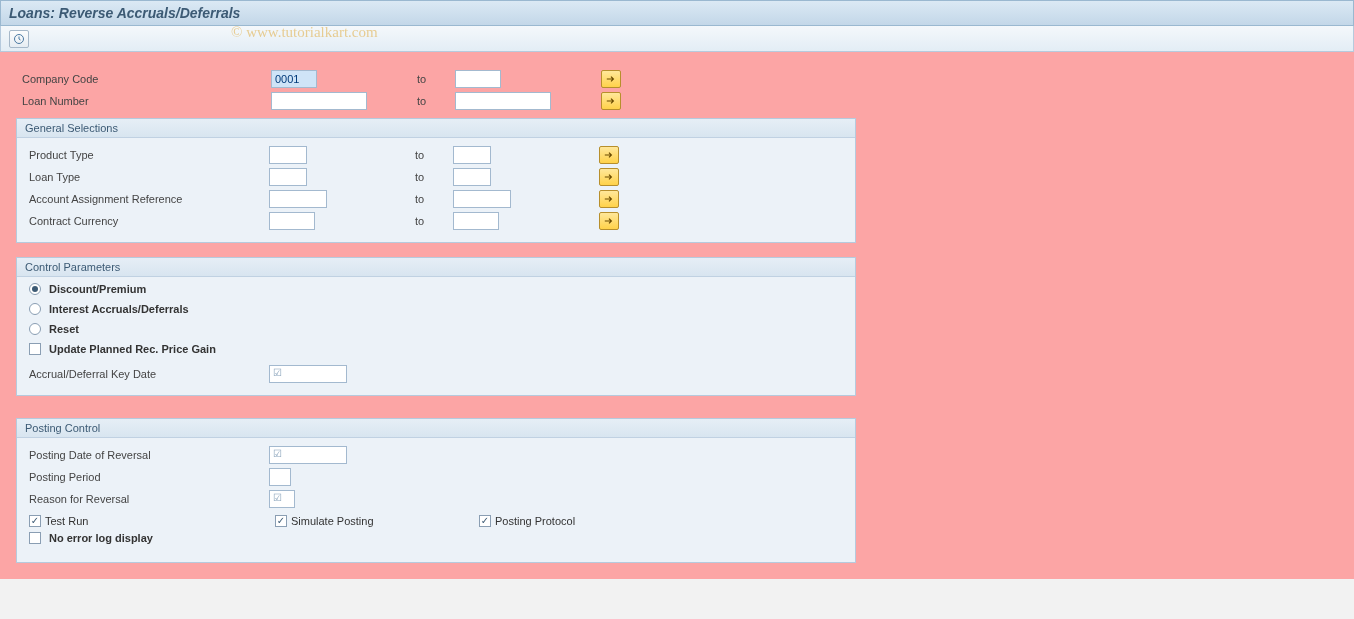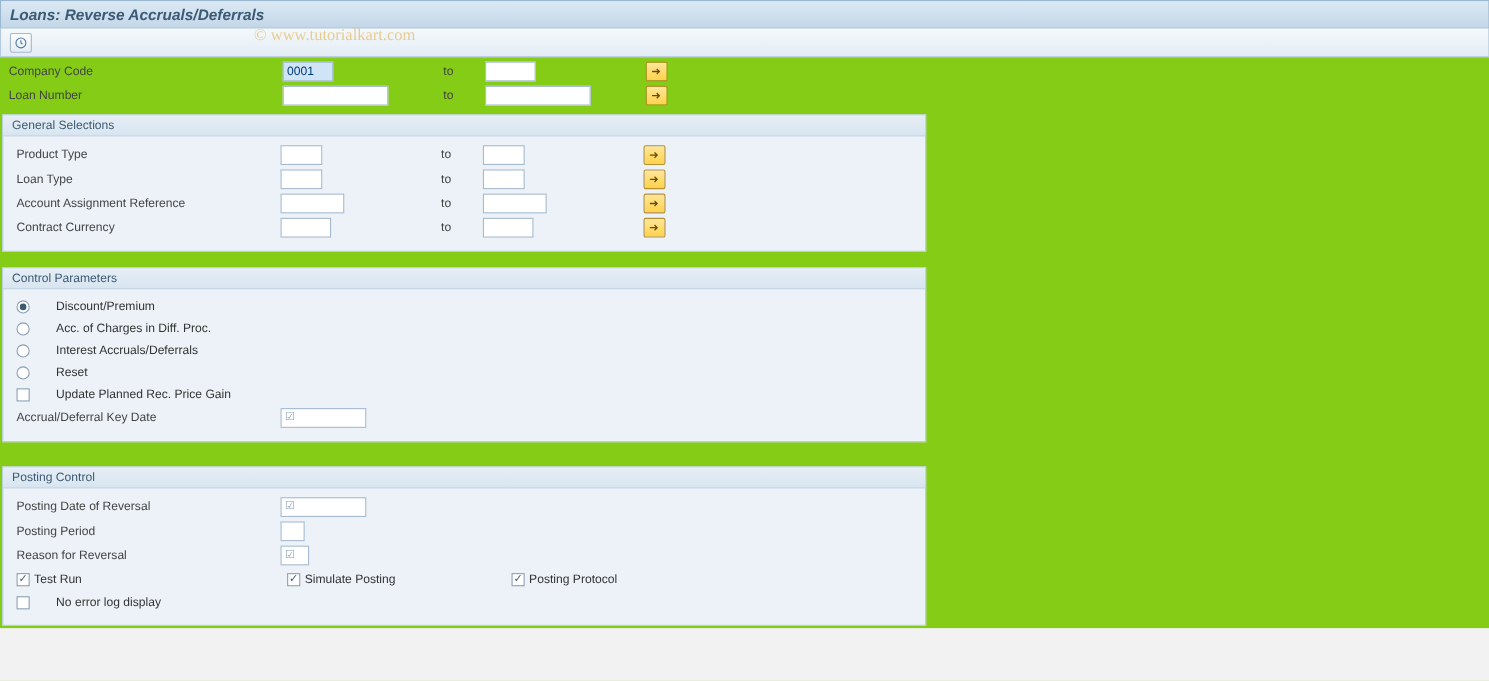--- a/index.html
+++ b/index.html
@@ -50,22 +50,22 @@
       left: 230px;
       top: -2px;
       font-size: 15px;
       color: #e0ab3e;
       opacity: 0.55;
       font-family: Georgia, serif;
       pointer-events: none;
     }
 
     .content {
-      padding: 2px;
-      background: #84cc16;
+      padding: 16px;
+      background: #fca5a5;
     }
 
     .field-row {
       display: flex;
       align-items: center;
       height: 22px;
       margin-bottom: 0px;
     }
     .field-label {
       width: 255px;
@@ -121,24 +121,24 @@
       padding: 3px 8px;
       font-size: 11px;
       color: #3c5a74;
     }
     .groupbox .group-body {
       padding: 6px 6px 2px 6px;
     }
 
     .check-row, .radio-row {
       display: flex;
-      align-items: center;
       height: 20px;
       padding-left: 6px;
-      gap: 20px;
+      gap: 4px;
+      font-weight: bold;
     }
     .checkbox, .radio {
       width: 12px;
       height: 12px;
       border: 1px solid #8a9eb3;
       background: #fff;
       display: inline-flex;
       align-items: center;
       justify-content: center;
       margin-right: 4px;
@@ -267,24 +267,20 @@
 
   <div class="groupbox" style="margin-top:14px">
     <div class="legend">Control Parameters</div>
     <div class="group-body">
       <div class="radio-row">
         <span class="radio on"></span>
         <span>Discount/Premium</span>
       </div>
       <div class="radio-row">
         <span class="radio"></span>
-        <span>Acc. of Charges in Diff. Proc.</span>
-      </div>
-      <div class="radio-row">
-        <span class="radio"></span>
         <span>Interest Accruals/Deferrals</span>
       </div>
       <div class="radio-row">
         <span class="radio"></span>
         <span>Reset</span>
       </div>
       <div class="check-row">
         <span class="checkbox"></span>
         <span>Update Planned Rec. Price Gain</span>
       </div>

